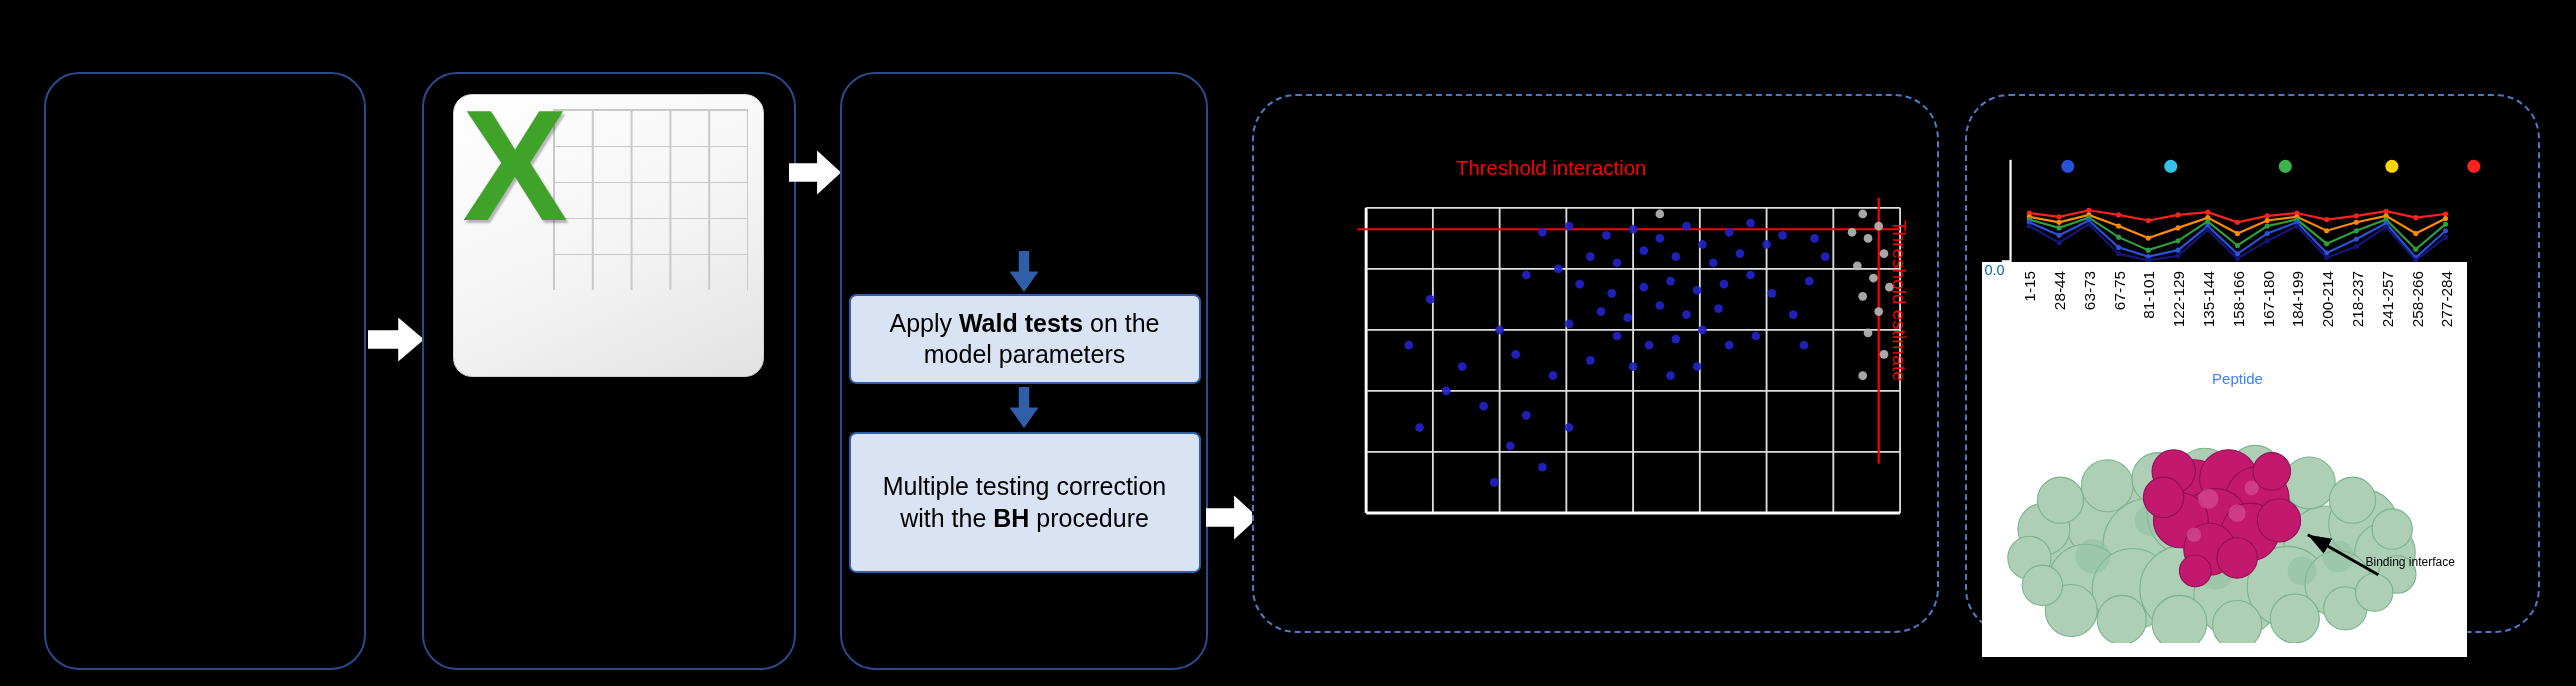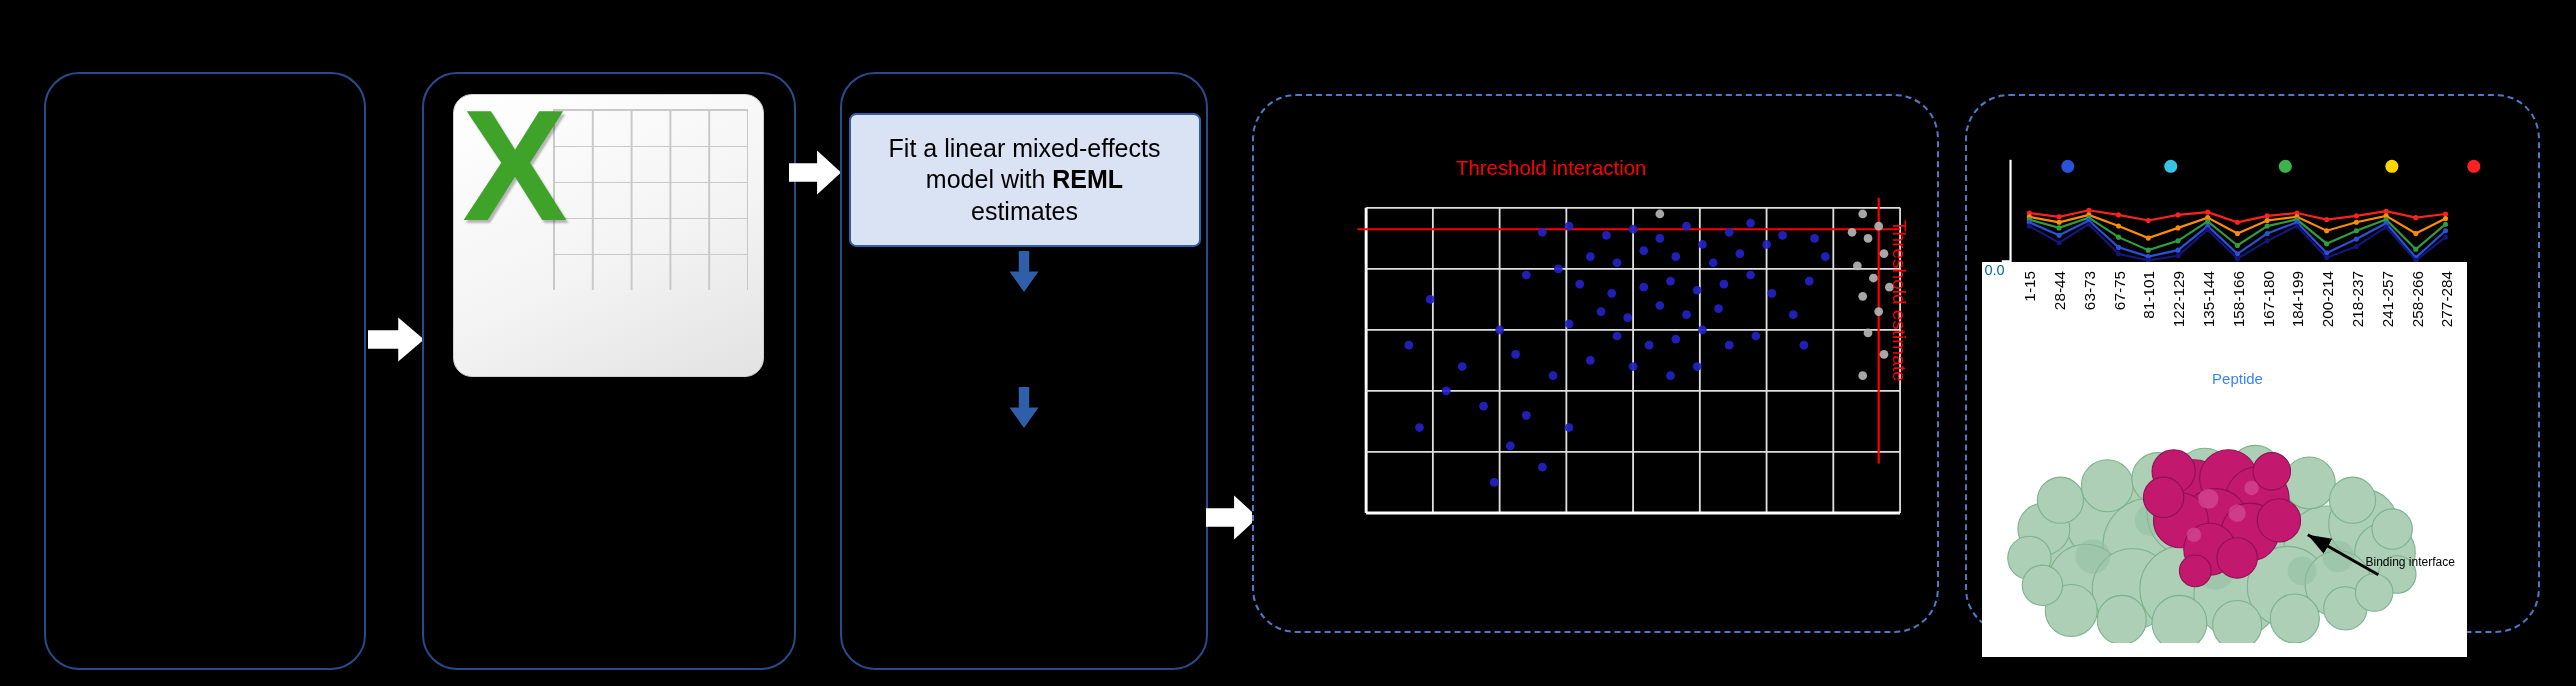--- a/index.html
+++ b/index.html
@@ -89,25 +89,28 @@
     <div class="csv-icon">
       <div class="csv-page"></div>
       <div class="csv-grid"></div>
       <div class="csv-x">X</div>
     </div>
   </div>
 
   <div class="flow-arrow" id="arrow-2"></div>
 
   <div class="panel solid" id="panel-method">
-    <div class="step step1">
-      <span><span>Fit a linear mixed-effects model with </span><b>REML</b><span> estimates</span></span>
+    <div class="darrow darrow1"></div>
+    <div class="step step2">
+      <span><span>Apply </span><b>Wald tests</b><span> on the model parameters</span></span>
     </div>
-    <div class="darrow darrow1"></div>
     <div class="darrow darrow2"></div>
+    <div class="step step3">
+      <span><span>Multiple testing correction with the </span><b>BH</b><span> procedure</span></span>
+    </div>
   </div>
 
   <div class="flow-arrow" id="arrow-3"></div>
 
   <div class="panel dashedb" id="panel-scatter">
     <svg id="scatter-svg" width="687" height="539" viewBox="0 0 945 742">
         <line x1="154" y1="154" x2="154" y2="574" stroke="#ffffff" stroke-width="4"></line>
         <line x1="245.875" y1="154" x2="245.875" y2="574" stroke="#dedede" stroke-width="2.5"></line>
         <line x1="337.75" y1="154" x2="337.75" y2="574" stroke="#dedede" stroke-width="2.5"></line>
         <line x1="429.625" y1="154" x2="429.625" y2="574" stroke="#dedede" stroke-width="2.5"></line>

